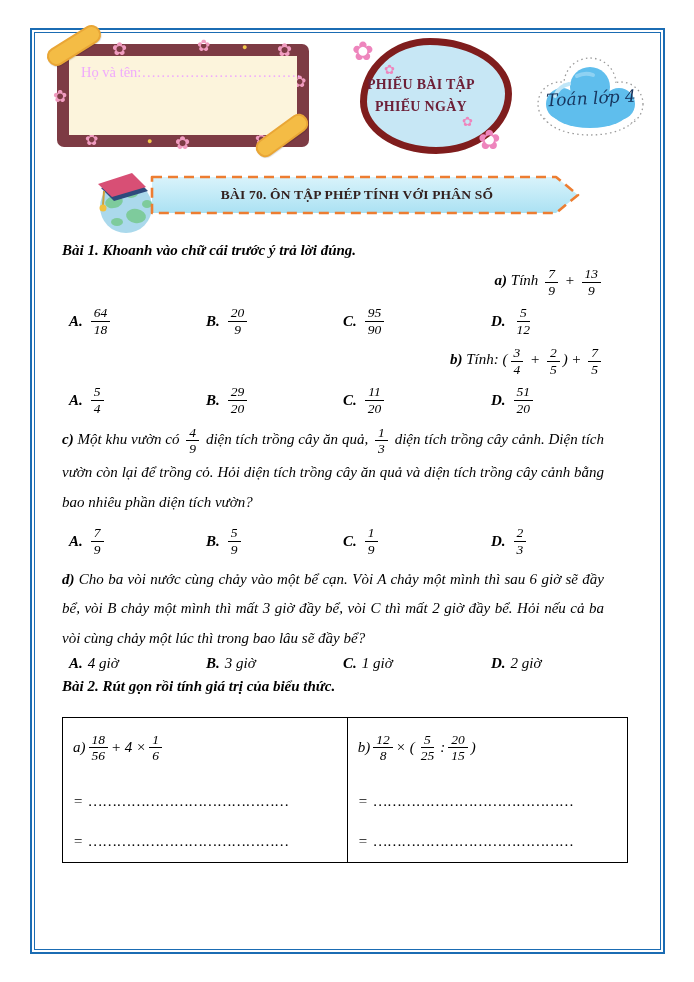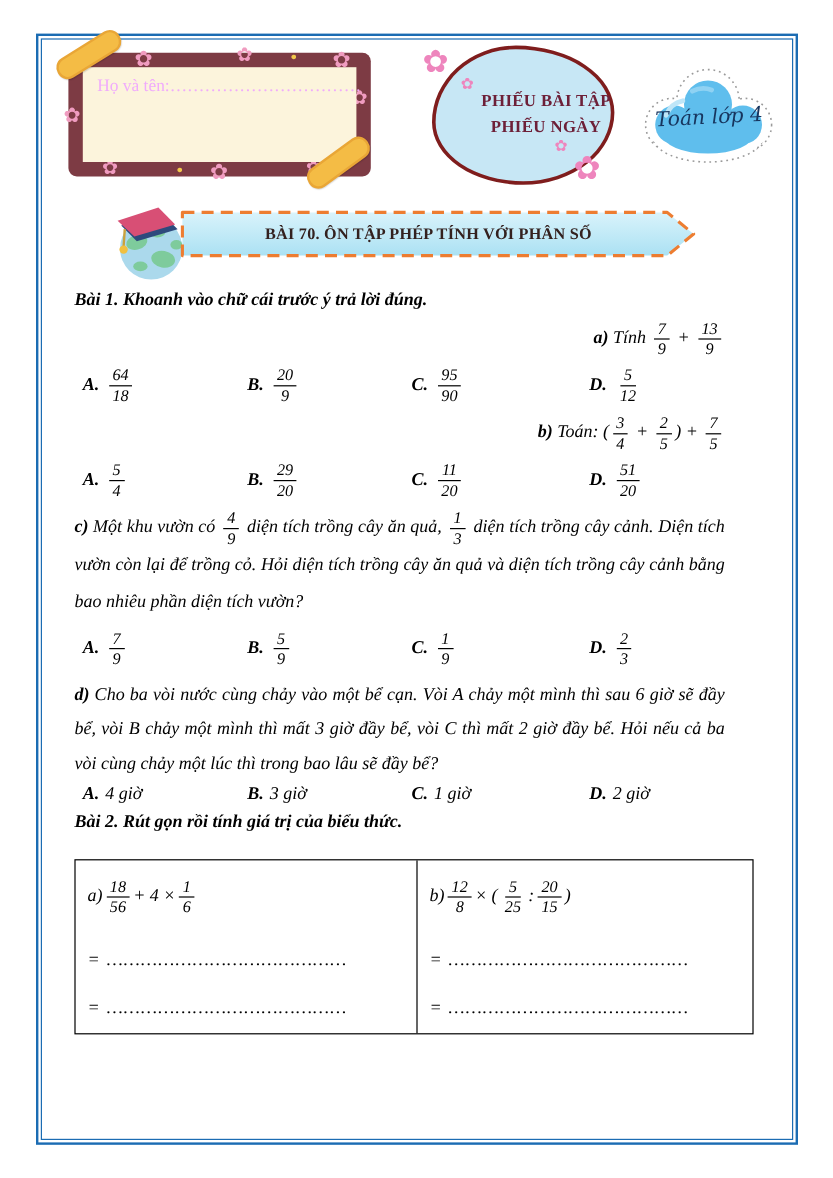--- a/index.html
+++ b/index.html
@@ -14,22 +14,22 @@
   .name-inner{position:absolute;left:12px;top:12px;right:12px;bottom:12px;background:#fcf4dc;}
   .name-text{position:absolute;left:24px;top:12px;font-size:14.5px;line-height:2.25;color:#f0abfc;white-space:nowrap;}
   .flw{position:absolute;color:#f09cc0;pointer-events:none;}
   .dotc{position:absolute;color:#f2c94c;pointer-events:none;}
   .clip{position:absolute;width:56px;height:15px;background:#f4bc45;border:2px solid #e9a636;border-radius:9px;box-shadow:0 1px 1px rgba(0,0,0,.15);}
   .clip-tl{left:44px;top:36px;transform:rotate(-32deg);}
   .clip-br{left:252px;top:126px;transform:rotate(-36deg);}
 
   
   .badge{position:absolute;left:360px;top:38px;width:152px;height:116px;background:#c7e7f5;
-         border:3px solid #7f1d1d;border-radius:46% 54% 50% 50% / 55% 48% 52% 45%;
-         display:flex;align-items:center;justify-content:flex-end;text-align:center;box-sizing:border-box;}
+         border:7px solid #7f1d1d;border-radius:46% 54% 50% 50% / 55% 48% 52% 45%;
+         display:flex;align-items:center;justify-content:flex-start;text-align:center;box-sizing:border-box;}
   .badge-text{font-weight:bold;color:#6d2038;font-size:14px;line-height:1.55;letter-spacing:.3px;}
   .badge-flw1{left:352px;top:36px;font-size:26px;color:#ee85bd;}
   .badge-flw2{left:384px;top:62px;font-size:13px;color:#ee85bd;}
   .badge-flw3{left:478px;top:124px;font-size:27px;color:#ee85bd;}
   .badge-flw4{left:462px;top:114px;font-size:13px;color:#ee85bd;}
 
   
   .cloud{position:absolute;left:527px;top:52px;width:128px;height:94px;}
   .cloud svg{position:absolute;left:0;top:0;}
   .cloud-label{position:absolute;left:0;top:36px;width:100%;text-align:center;
@@ -195,21 +195,21 @@
         </div>
       <div class="opt">
           <span class="opt-label">D.</span>
           <span><span class="frac">
               <span class="fn">5</span>
               <span class="fd">12</span>
             </span></span>
         </div>
     </div>
 
-    <div class="prompt"><span class="bold">b)</span><span> Toán: (</span><span class="frac">
+    <div class="prompt"><span class="bold">b)</span><span> Tính: (</span><span class="frac">
           <span class="fn">3</span>
           <span class="fd">4</span>
         </span><span> + </span><span class="frac">
           <span class="fn">2</span>
           <span class="fd">5</span>
         </span><span>) + </span><span class="frac">
           <span class="fn">7</span>
           <span class="fd">5</span>
         </span></div>
     <div class="options">

